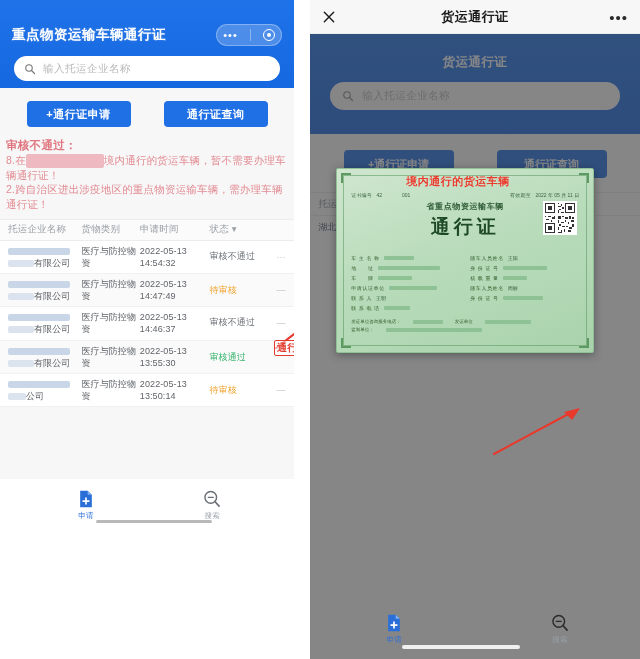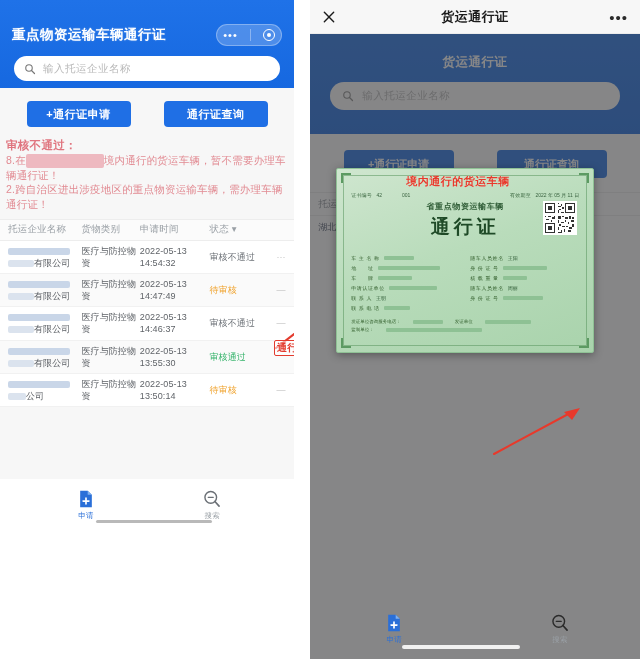--- a/index.html
+++ b/index.html
@@ -71,21 +71,21 @@
   .c2 { width: 62px; }
   .c3 { width: 74px; }
   .c4 { width: 62px; }
   .c5 { width: 28px; text-align:center; }
 
   .trow { display:flex; align-items:center; min-height: 32px; border-bottom: 1px solid #f1f1f1; padding: 4px 0; }
   .trow.alt { background:#fafafa; }
   .cell { font-size: 9px; color:#5f6368; line-height: 1.35; letter-spacing:.1px; }
   .bar { display:inline-block; height: 7px; border-radius:2px; background:#c9d6e8; vertical-align:-1px; }
   .bar.b2 { background:#dbe3ee; }
-  .st-gray { color:#6b7076; }
+  .st-gray { color:#6b7076;font-family:Liberation Mono, monospace; }
   .st-orange { color:#f0a32e; }
   .st-green { color:#34b36a; }
   .dash { color:#c4c4c4; font-size:9px; }
 
   .nomore { text-align:center; font-size:9.5px; color:#cfcfcf; padding: 22px 0 0; background:#fff; letter-spacing:1px; }
 
   
   .anno-wrap { position:absolute; left: 270px; top: 318px; width: 60px; height: 40px; pointer-events:none; }
   .anno-label {
     position:absolute; left: 4px; top: 22px;

